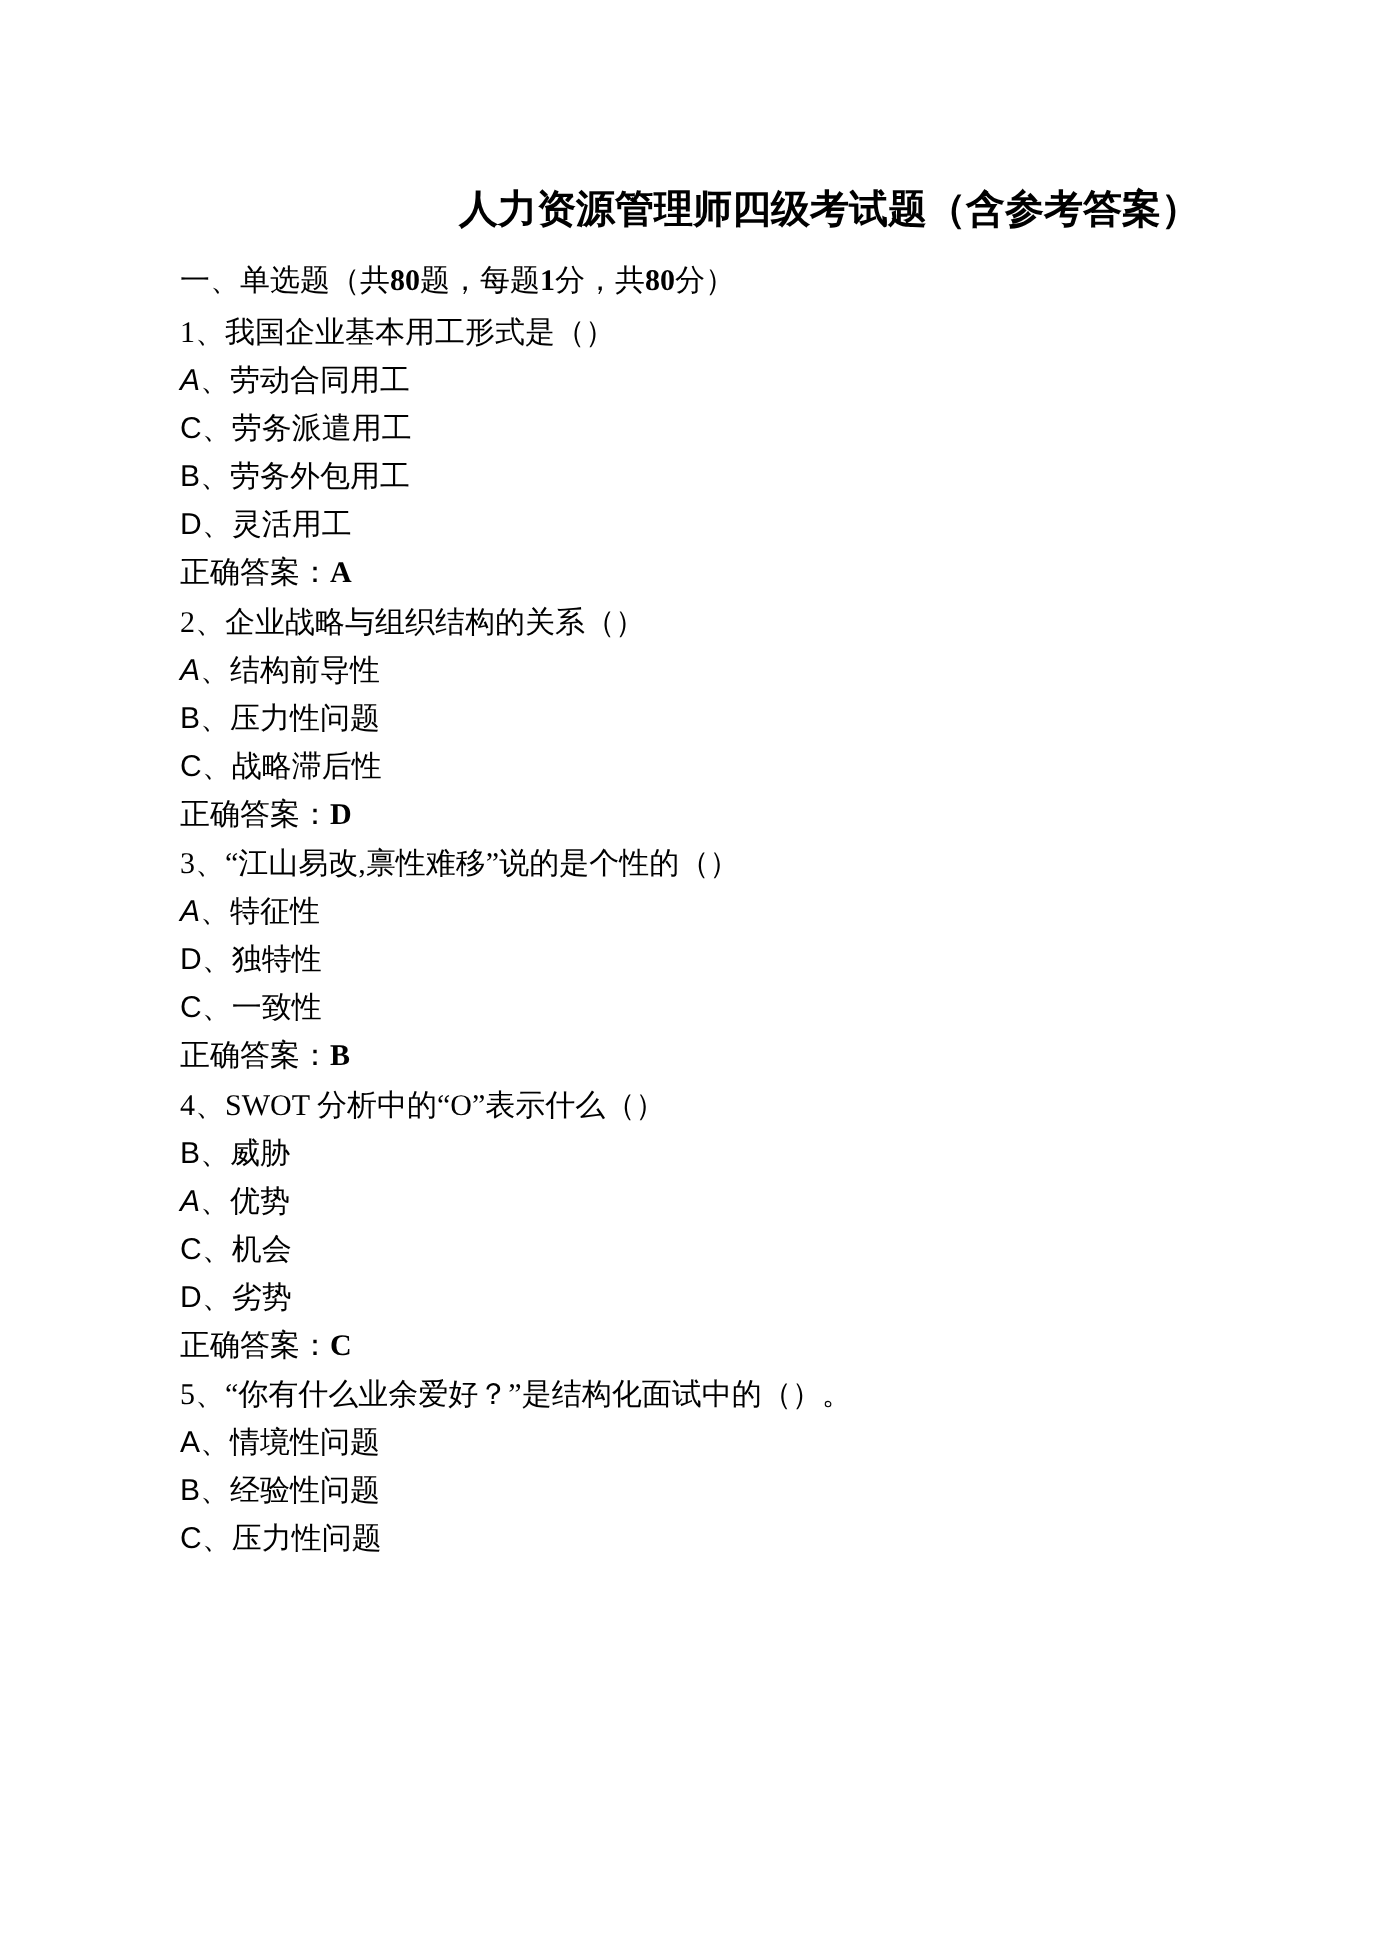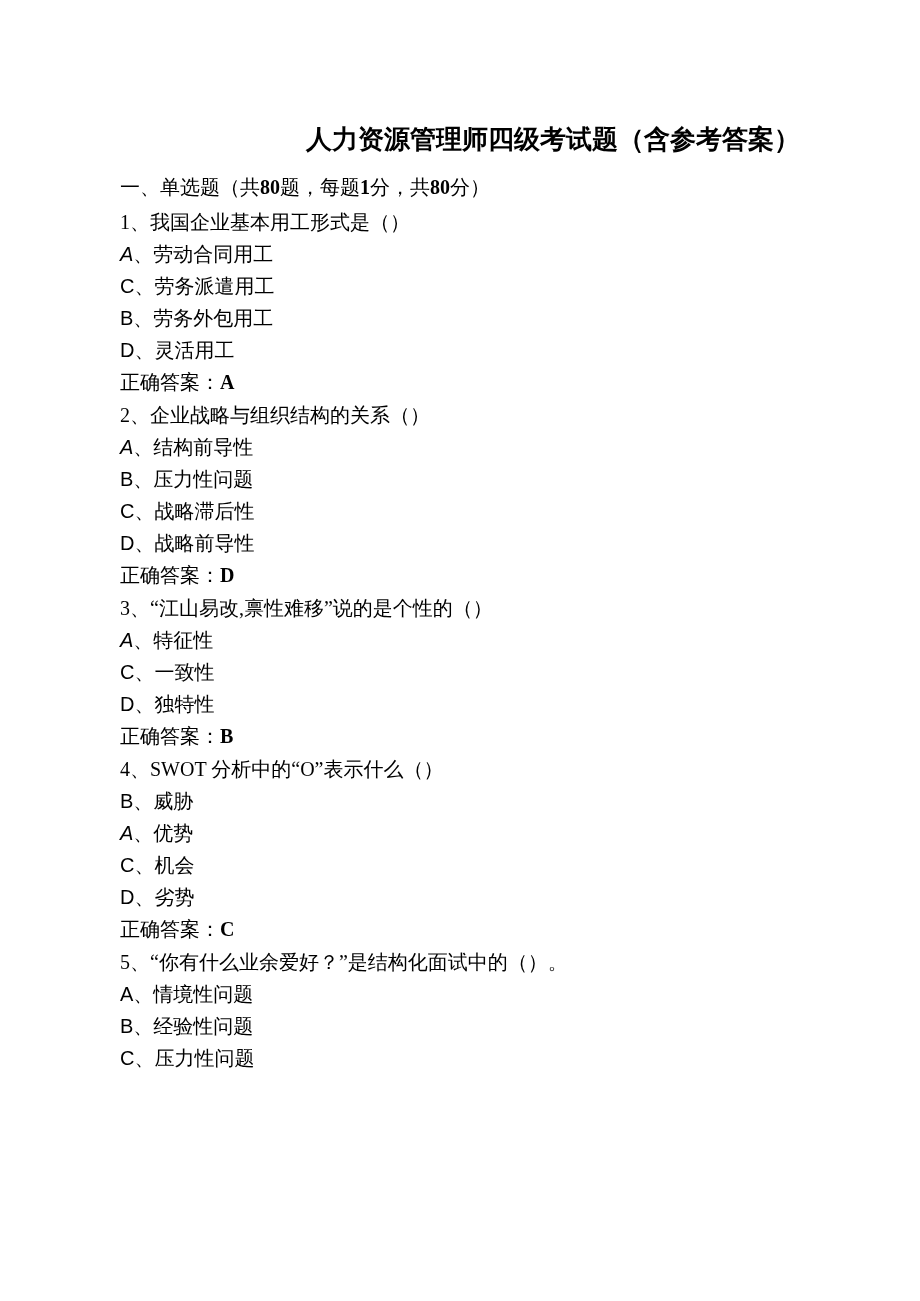--- a/index.html
+++ b/index.html
@@ -73,28 +73,27 @@
       <div class="option"><span class="letter">C</span><span>、</span><span>劳务派遣用工</span></div>
       <div class="option"><span class="letter">B</span><span>、</span><span>劳务外包用工</span></div>
       <div class="option"><span class="letter">D</span><span>、</span><span>灵活用工</span></div>
       <div class="answer"><span class="label">正确答案：</span><span class="value">A</span></div>
     </div>
     <div class="question">
       <div class="q-text"><span>2、</span><span>企业战略与组织结构的关系（）</span></div>
       <div class="option sans"><span class="letter">A</span><span>、</span><span>结构前导性</span></div>
       <div class="option"><span class="letter">B</span><span>、</span><span>压力性问题</span></div>
       <div class="option"><span class="letter">C</span><span>、</span><span>战略滞后性</span></div>
-      <div class="option"><span class="letter">D</span><span>、</span><span>战略前导性</span></div>
       <div class="answer"><span class="label">正确答案：</span><span class="value">D</span></div>
     </div>
     <div class="question">
       <div class="q-text"><span>3、</span><span>“江山易改,禀性难移”说的是个性的（）</span></div>
       <div class="option sans"><span class="letter">A</span><span>、</span><span>特征性</span></div>
+      <div class="option"><span class="letter">D</span><span>、</span><span>独特性</span></div>
       <div class="option"><span class="letter">C</span><span>、</span><span>一致性</span></div>
-      <div class="option"><span class="letter">D</span><span>、</span><span>独特性</span></div>
       <div class="answer"><span class="label">正确答案：</span><span class="value">B</span></div>
     </div>
     <div class="question">
       <div class="q-text"><span>4、</span><span>SWOT 分析中的“O”表示什么（）</span></div>
       <div class="option"><span class="letter">B</span><span>、</span><span>威胁</span></div>
       <div class="option sans"><span class="letter">A</span><span>、</span><span>优势</span></div>
       <div class="option"><span class="letter">C</span><span>、</span><span>机会</span></div>
       <div class="option"><span class="letter">D</span><span>、</span><span>劣势</span></div>
       <div class="answer"><span class="label">正确答案：</span><span class="value">C</span></div>
     </div>

